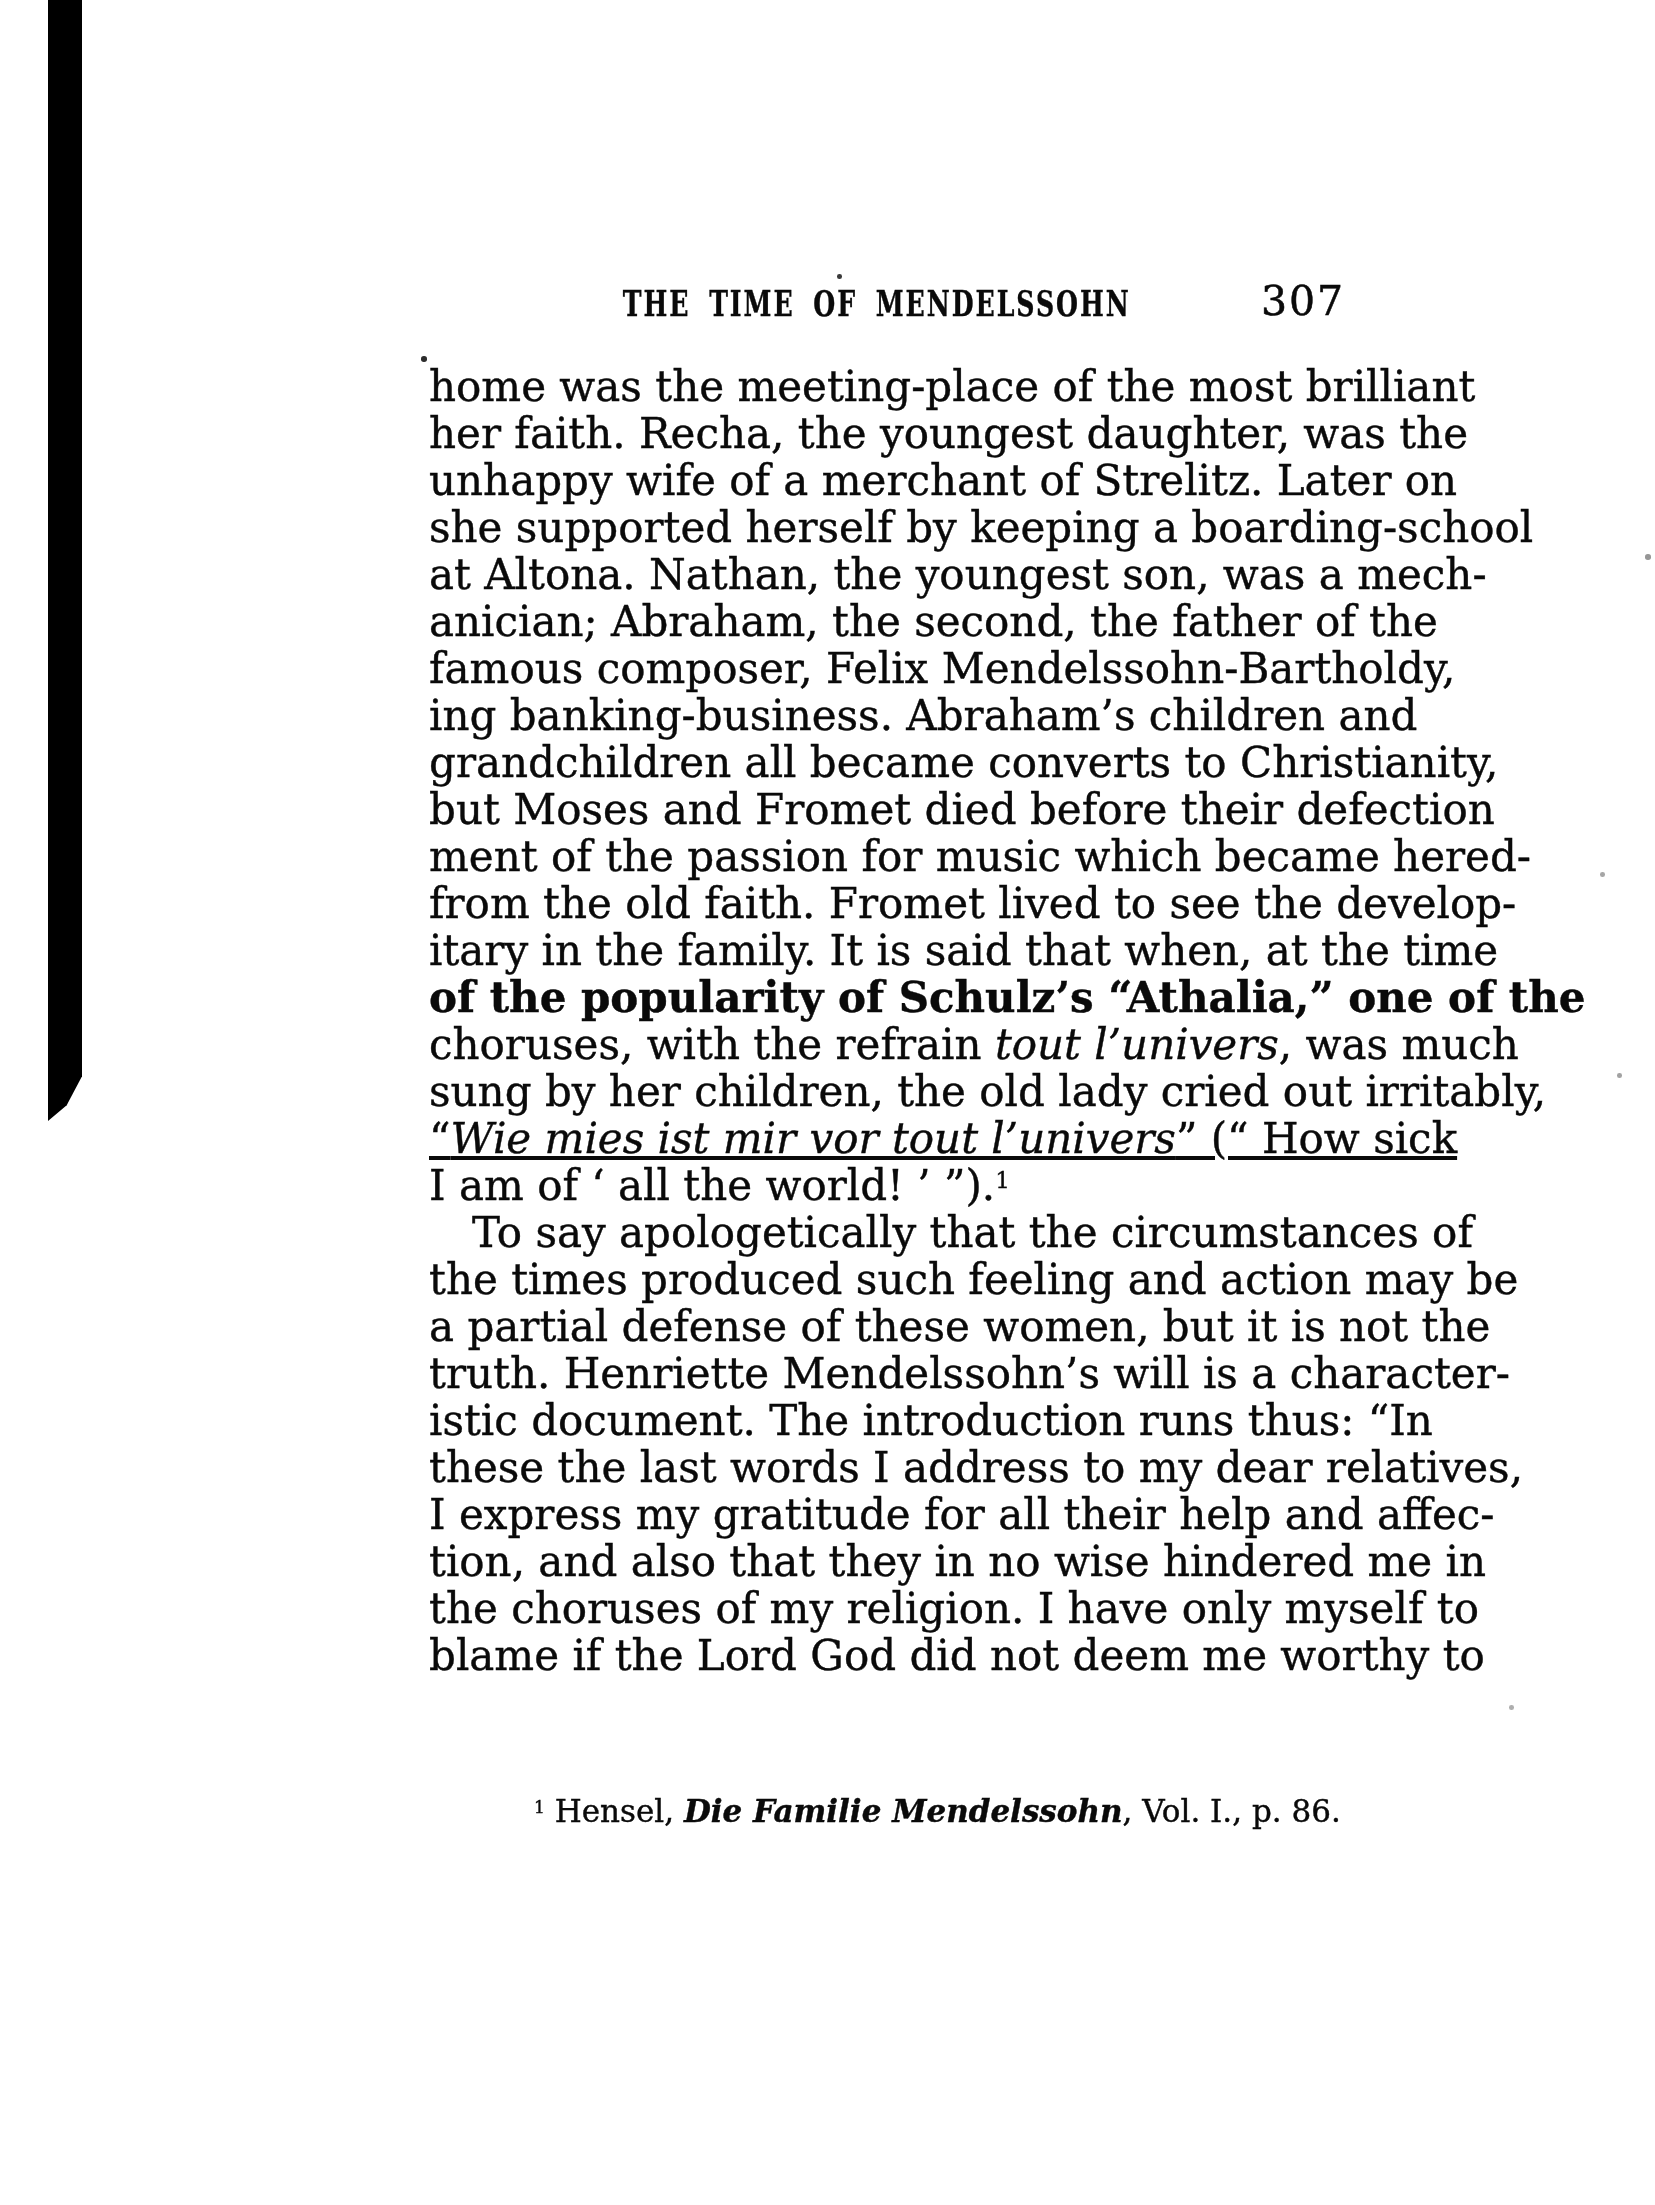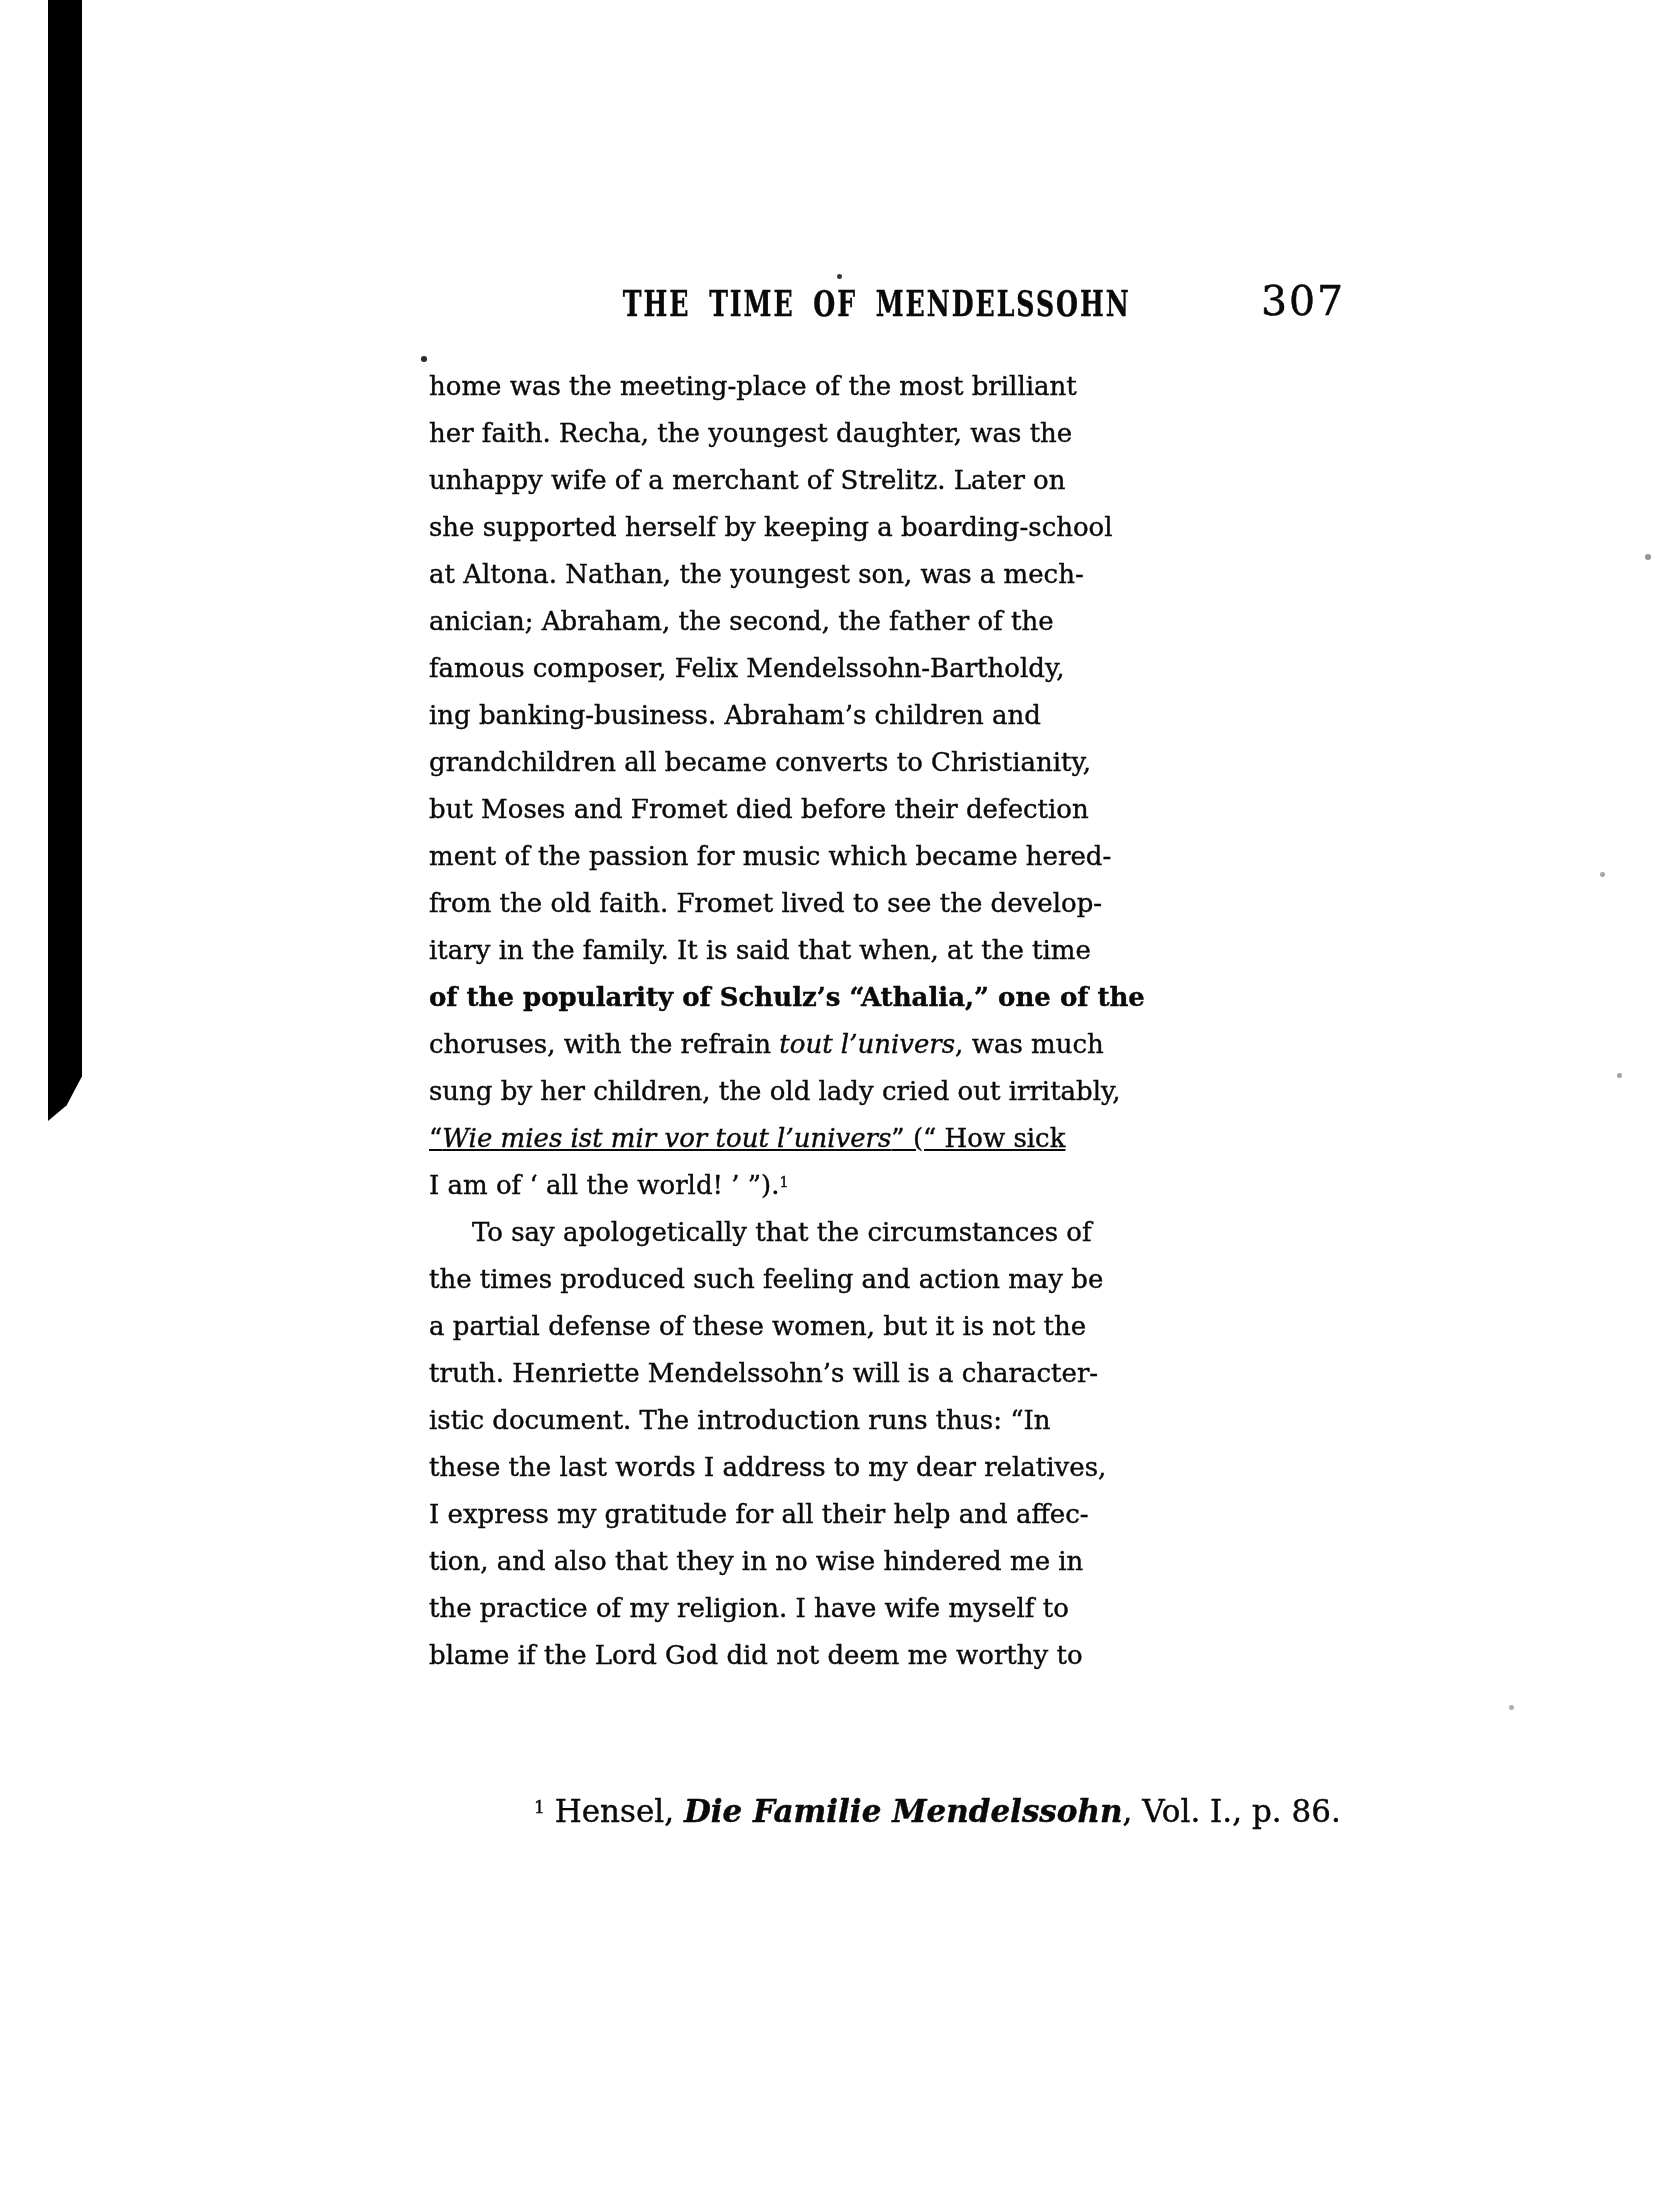--- a/index.html
+++ b/index.html
@@ -26,21 +26,21 @@
     -webkit-text-stroke:0.4px #0a0a0a;
   }
   .htitle{display:inline-block;white-space:nowrap;transform:scaleX(0.70);transform-origin:50% 50%;}
   .pagenum{
     position:absolute;left:1213px;top:278px;font-size:41px;line-height:47px;
     letter-spacing:1.9px;-webkit-text-stroke:0.5px #0a0a0a;
   }
   
   .body-col{
     position:absolute;left:381px;top:363px;width:896px;
-    font-size:26px;
+    font-size:42px;
     -webkit-text-stroke:0.4px #0a0a0a;
   }
   .line{height:47px;line-height:47px;}
   .line.indent{padding-left:43px;}
   .fit{display:inline-block;white-space:nowrap;transform-origin:0 50%;}
   .it{font-style:italic;}
   .itb{font-style:italic;font-weight:bold;}
   .sup{font-size:0.55em;vertical-align:baseline;position:relative;top:-0.5em;line-height:0;}
   
   .footnote{
@@ -82,21 +82,21 @@
       <div class="line"><span class="fit" style="transform: scaleX(1); text-decoration: underline;"><span class="seg">“</span><span class="seg it">Wie mies ist mir vor tout l’univers</span><span class="seg">” (“ How sick</span><sup class="seg sup"></sup></span></div>
       <div class="line nojust"><span class="fit" style="transform: scaleX(1);"><span class="seg">I am of ‘ all the world! ’ ”).</span><span class="seg it"></span><span class="seg"></span><sup class="seg sup">1</sup></span></div>
       <div class="line indent"><span class="fit" style="transform: scaleX(1);"><span class="seg">To say apologetically that the circumstances of</span><span class="seg it"></span><span class="seg"></span><sup class="seg sup"></sup></span></div>
       <div class="line"><span class="fit" style="transform: scaleX(1);"><span class="seg">the times produced such feeling and action may be</span><span class="seg it"></span><span class="seg"></span><sup class="seg sup"></sup></span></div>
       <div class="line"><span class="fit" style="transform: scaleX(1);"><span class="seg">a partial defense of these women, but it is not the</span><span class="seg it"></span><span class="seg"></span><sup class="seg sup"></sup></span></div>
       <div class="line"><span class="fit" style="transform: scaleX(1);"><span class="seg">truth.  Henriette Mendelssohn’s will is a character-</span><span class="seg it"></span><span class="seg"></span><sup class="seg sup"></sup></span></div>
       <div class="line"><span class="fit" style="transform: scaleX(1);"><span class="seg">istic document.  The introduction runs thus: “In</span><span class="seg it"></span><span class="seg"></span><sup class="seg sup"></sup></span></div>
       <div class="line"><span class="fit" style="transform: scaleX(1);"><span class="seg">these the last words I address to my dear relatives,</span><span class="seg it"></span><span class="seg"></span><sup class="seg sup"></sup></span></div>
       <div class="line"><span class="fit" style="transform: scaleX(1);"><span class="seg">I express my gratitude for all their help and affec-</span><span class="seg it"></span><span class="seg"></span><sup class="seg sup"></sup></span></div>
       <div class="line"><span class="fit" style="transform: scaleX(1); text-align: center;"><span class="seg">tion, and also that they in no wise hindered me in</span><span class="seg it"></span><span class="seg"></span><sup class="seg sup"></sup></span></div>
-      <div class="line"><span class="fit" style="transform: scaleX(1);"><span class="seg">the practice of my religion.  I have wife myself to</span><span class="seg it"></span><span class="seg"></span><sup class="seg sup"></sup></span></div>
+      <div class="line"><span class="fit" style="transform: scaleX(1);"><span class="seg">the choruses of my religion.  I have only myself to</span><span class="seg it"></span><span class="seg"></span><sup class="seg sup"></sup></span></div>
       <div class="line"><span class="fit" style="transform: scaleX(1);"><span class="seg">blame if the Lord God did not deem me worthy to</span><span class="seg it"></span><span class="seg"></span><sup class="seg sup"></sup></span></div>
     </div>
 
   <div class="footnote line nojust"><span class="fit" style="transform: scaleX(1);"><sup class="seg sup">1</sup><span class="seg"> Hensel, </span><span class="seg itb">Die Familie Mendelssohn</span><span class="seg">, Vol. I., p. 86.</span></span></div>
 
   <div class="speck" style="left:373px;top:356px;width:5.6px;height:5.6px;opacity:.9;"></div>
   <div class="speck" style="left:789px;top:274px;width:4.7px;height:4.7px;opacity:.85;"></div>
   <div class="speck" style="left:1597px;top:554px;width:5.6px;height:5.6px;opacity:.45;"></div>
   <div class="speck" style="left:1552px;top:872px;width:4.7px;height:4.7px;opacity:.38;"></div>
   <div class="speck" style="left:1569px;top:1073px;width:4.7px;height:4.7px;opacity:.4;"></div>

